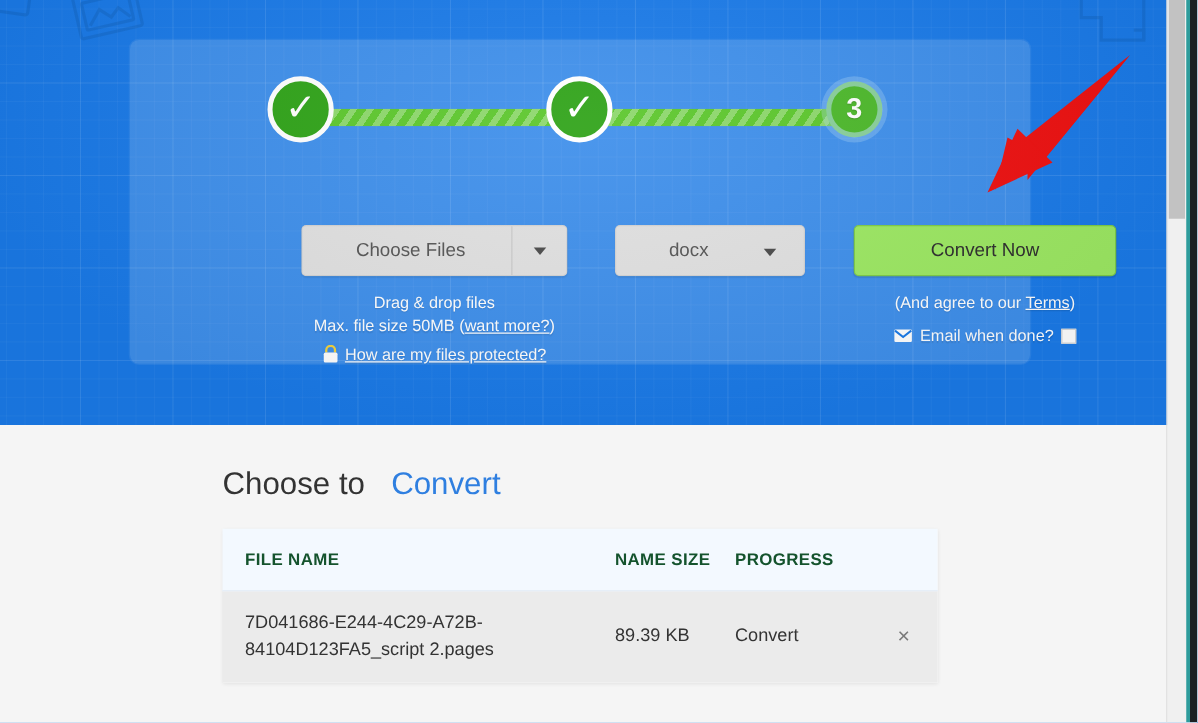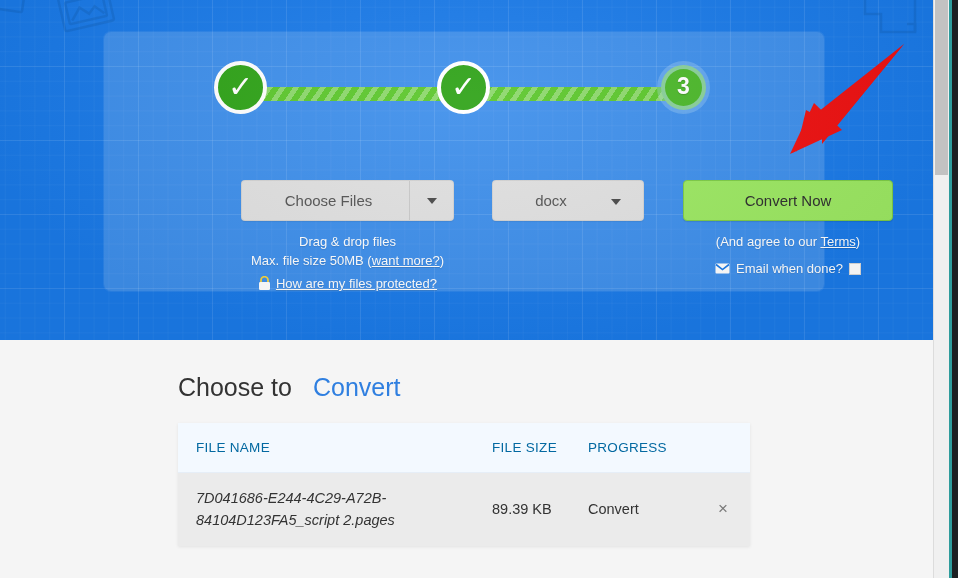--- a/index.html
+++ b/index.html
@@ -216,44 +216,43 @@
 
   .file-table {
     position: absolute;
     left: 178px; top: 83px;
     width: 572px;
     border-collapse: collapse;
     box-shadow: 0 1px 3px rgba(0,0,0,0.08);
   }
   .file-table thead th {
     background: #f3f9ff;
-    color: #0369a1;
+    color: #14532d;
     font-size: 13.5px;
-    font-weight: normal;
+    font-weight: bold;
     letter-spacing: 0.3px;
     text-align: left;
     padding: 17px 0 17px 0;
     border-bottom: 1px solid #e6eef7;
   }
   .file-table thead th.c-name { padding-left: 18px; }
   .file-table thead th.c-size { width: 96px; }
   .file-table thead th.c-prog { width: 108px; }
   .file-table thead th.c-act  { width: 54px; }
 
   .file-table tbody td {
     background: #ebebeb;
     color: #333333;
     font-size: 14.5px;
     padding: 14px 0;
     vertical-align: middle;
   }
   .file-table tbody td.c-name {
     padding-left: 18px; padding-right: 10px;
     line-height: 1.55;
-    font-style: italic;
   }
   .file-table tbody td.c-act { text-align: center; }
   .remove-x {
     color: #7a7a7a;
     font-size: 17px;
     cursor: pointer;
     user-select: none;
   }
 
   
@@ -399,21 +398,21 @@
     <div class="files-section">
 
       <div class="section-title">
         <span>Choose to </span><span class="accent">Convert</span>
       </div>
 
       <table class="file-table">
         <thead>
           <tr>
             <th class="c-name">FILE NAME</th>
-            <th class="c-size">FILE SIZE</th>
+            <th class="c-size">NAME SIZE</th>
             <th class="c-prog">PROGRESS</th>
             <th class="c-act"></th>
           </tr>
         </thead>
         <tbody>
           <tr>
             <td class="c-name">7D041686-E244-4C29-A72B-84104D123FA5_script 2.pages</td>
             <td class="c-size">89.39 KB</td>
             <td class="c-prog">Convert</td>
             <td class="c-act">

